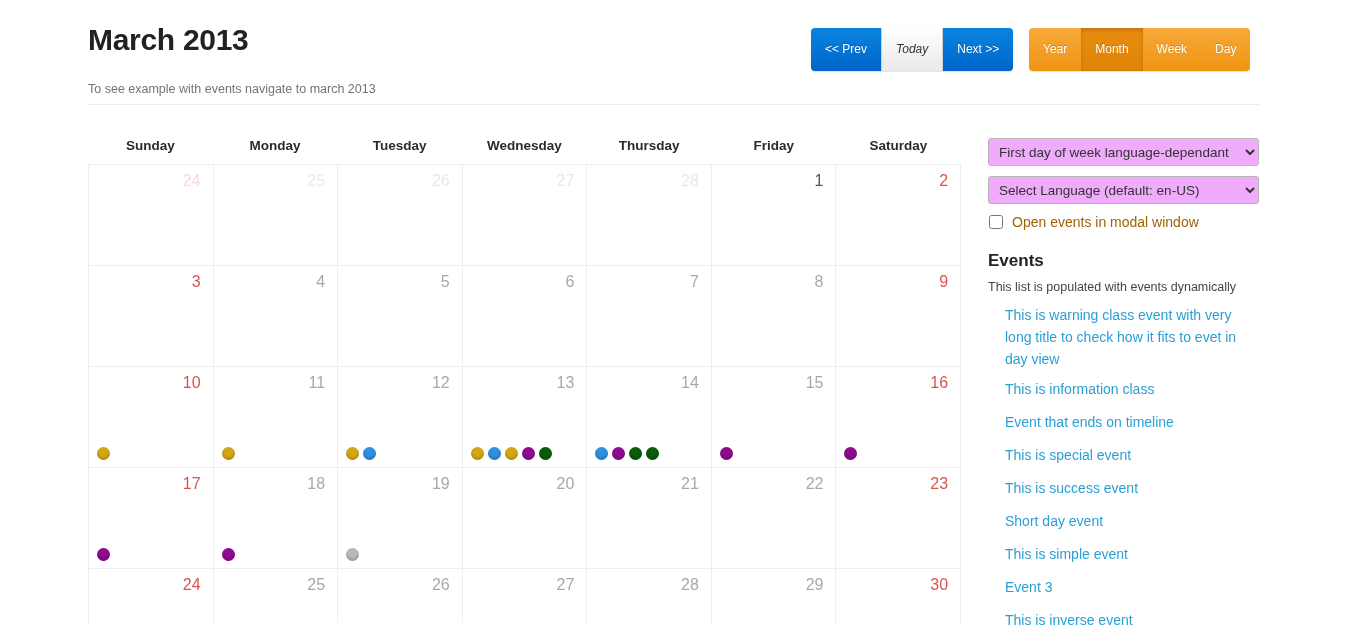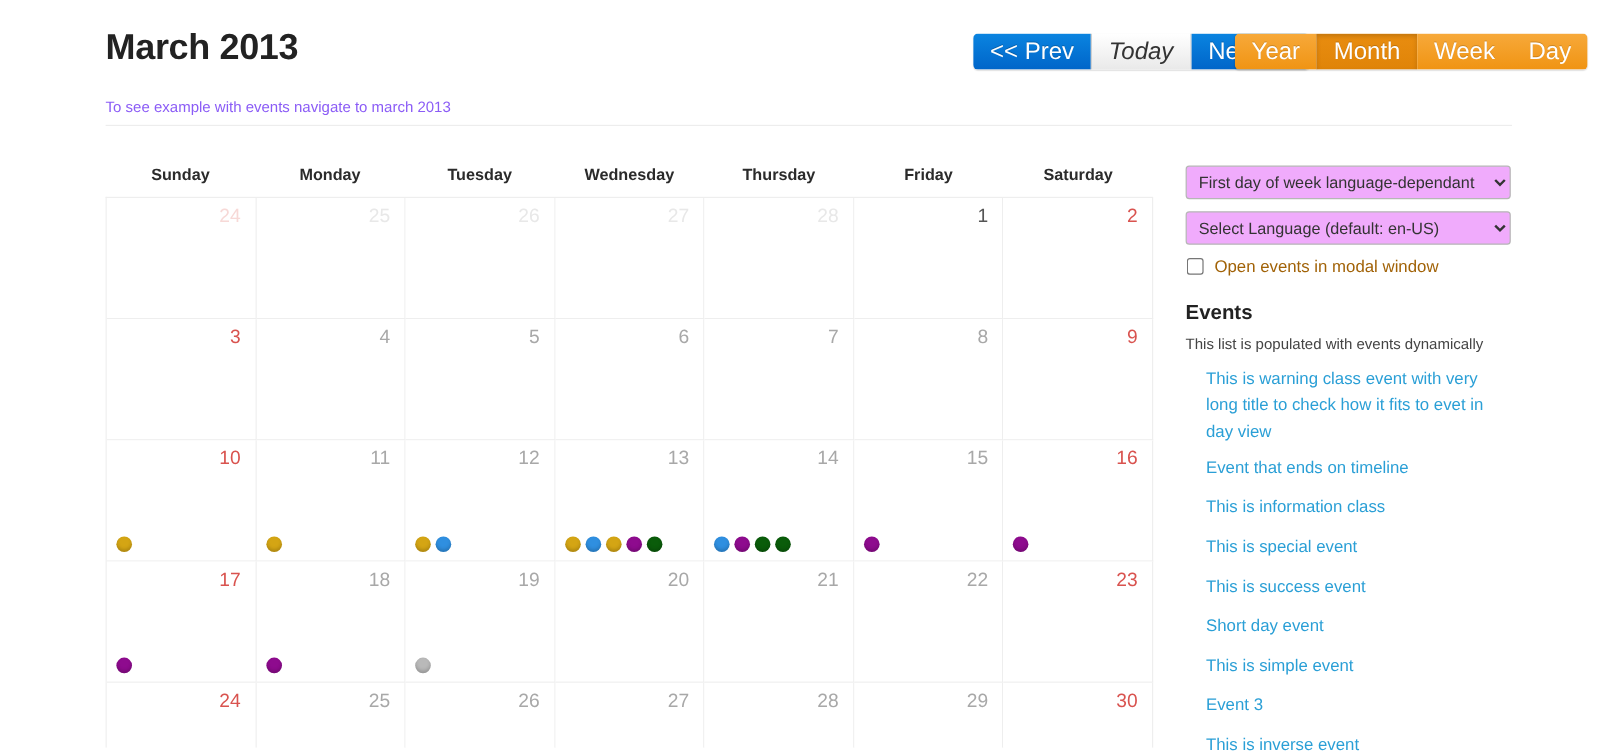--- a/index.html
+++ b/index.html
@@ -16,36 +16,36 @@
   .header-row {
     position: absolute; left: 88px; top: 22px; width: 1172px; height: 46px;
   }
   .page-title {
     position: absolute; left: 0; top: 0;
     font-size: 30px; font-weight: bold; color: #222222;
     letter-spacing: -0.3px; line-height: 36px; margin: 0;
   }
   .subtitle {
     position: absolute; left: 88px; top: 81px;
-    font-size: 12.5px; color: #8b5cf6; line-height: 16px;
+    font-size: 12.5px; color: #737373; line-height: 16px;
   }
   .divider {
     position: absolute; left: 88px; top: 104px; width: 1172px; height: 1px;
     background: #ededed;
   }
 
   
   .btn-group { position: absolute; display: flex; }
   .btn-group.nav { left: 811px; top: 28px; border-radius: 4px; overflow: hidden;
      box-shadow: 0 1px 1px rgba(0,0,0,0.12); }
   .btn-group.views { left: 1029px; top: 28px; border-radius: 4px; overflow: hidden;
      box-shadow: 0 1px 1px rgba(0,0,0,0.12); }
 
   .btn {
-    font-size: 20px; line-height: 29px; height: 30px;
+    font-size: 12px; line-height: 29px; height: 43px;
     padding: 0 14px; border: none; cursor: pointer;
     font-family: "Liberation Sans", sans-serif;
     text-align: center; white-space: nowrap;
   }
   .btn-blue {
     background: linear-gradient(to bottom, #0a84e0, #0065c9);
     color: #ffffff; text-shadow: 0 -1px 0 rgba(0,0,0,0.22);
   }
   .btn-white {
     background: linear-gradient(to bottom, #ffffff, #e9e9e9);
@@ -320,24 +320,24 @@
       <span class="check-label">Open events in modal window</span>
     </div>
 
     <h2 class="events-title">Events</h2>
     <div class="events-sub">This list is populated with events dynamically</div>
     <ul class="events-list" id="events-list">
         <li>
           <a class="ev-link">This is warning class event with very long title to check how it fits to evet in day view</a>
         </li>
         <li>
+          <a class="ev-link">This is information class</a>
+        </li>
+        <li>
           <a class="ev-link">Event that ends on timeline</a>
-        </li>
-        <li>
-          <a class="ev-link">This is information class</a>
         </li>
         <li>
           <a class="ev-link">This is special event</a>
         </li>
         <li>
           <a class="ev-link">This is success event</a>
         </li>
         <li>
           <a class="ev-link">Short day event</a>
         </li>

